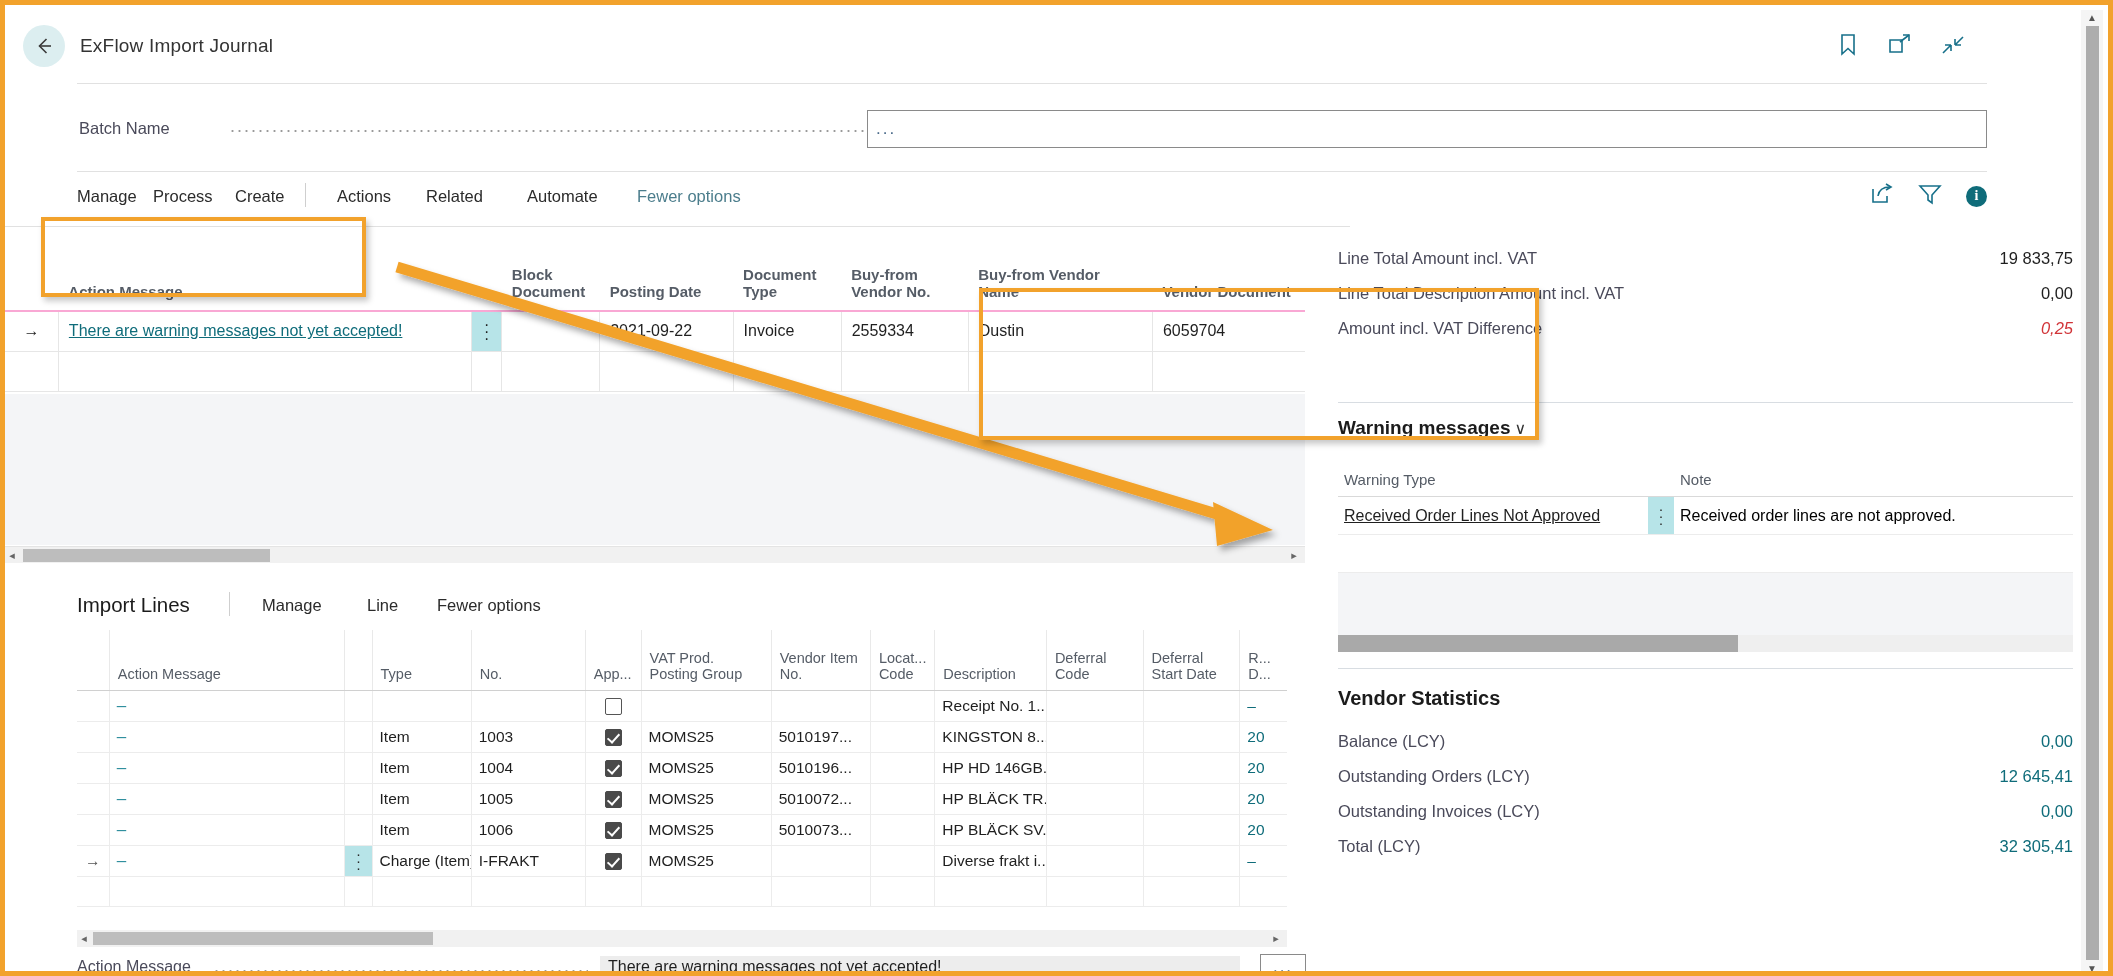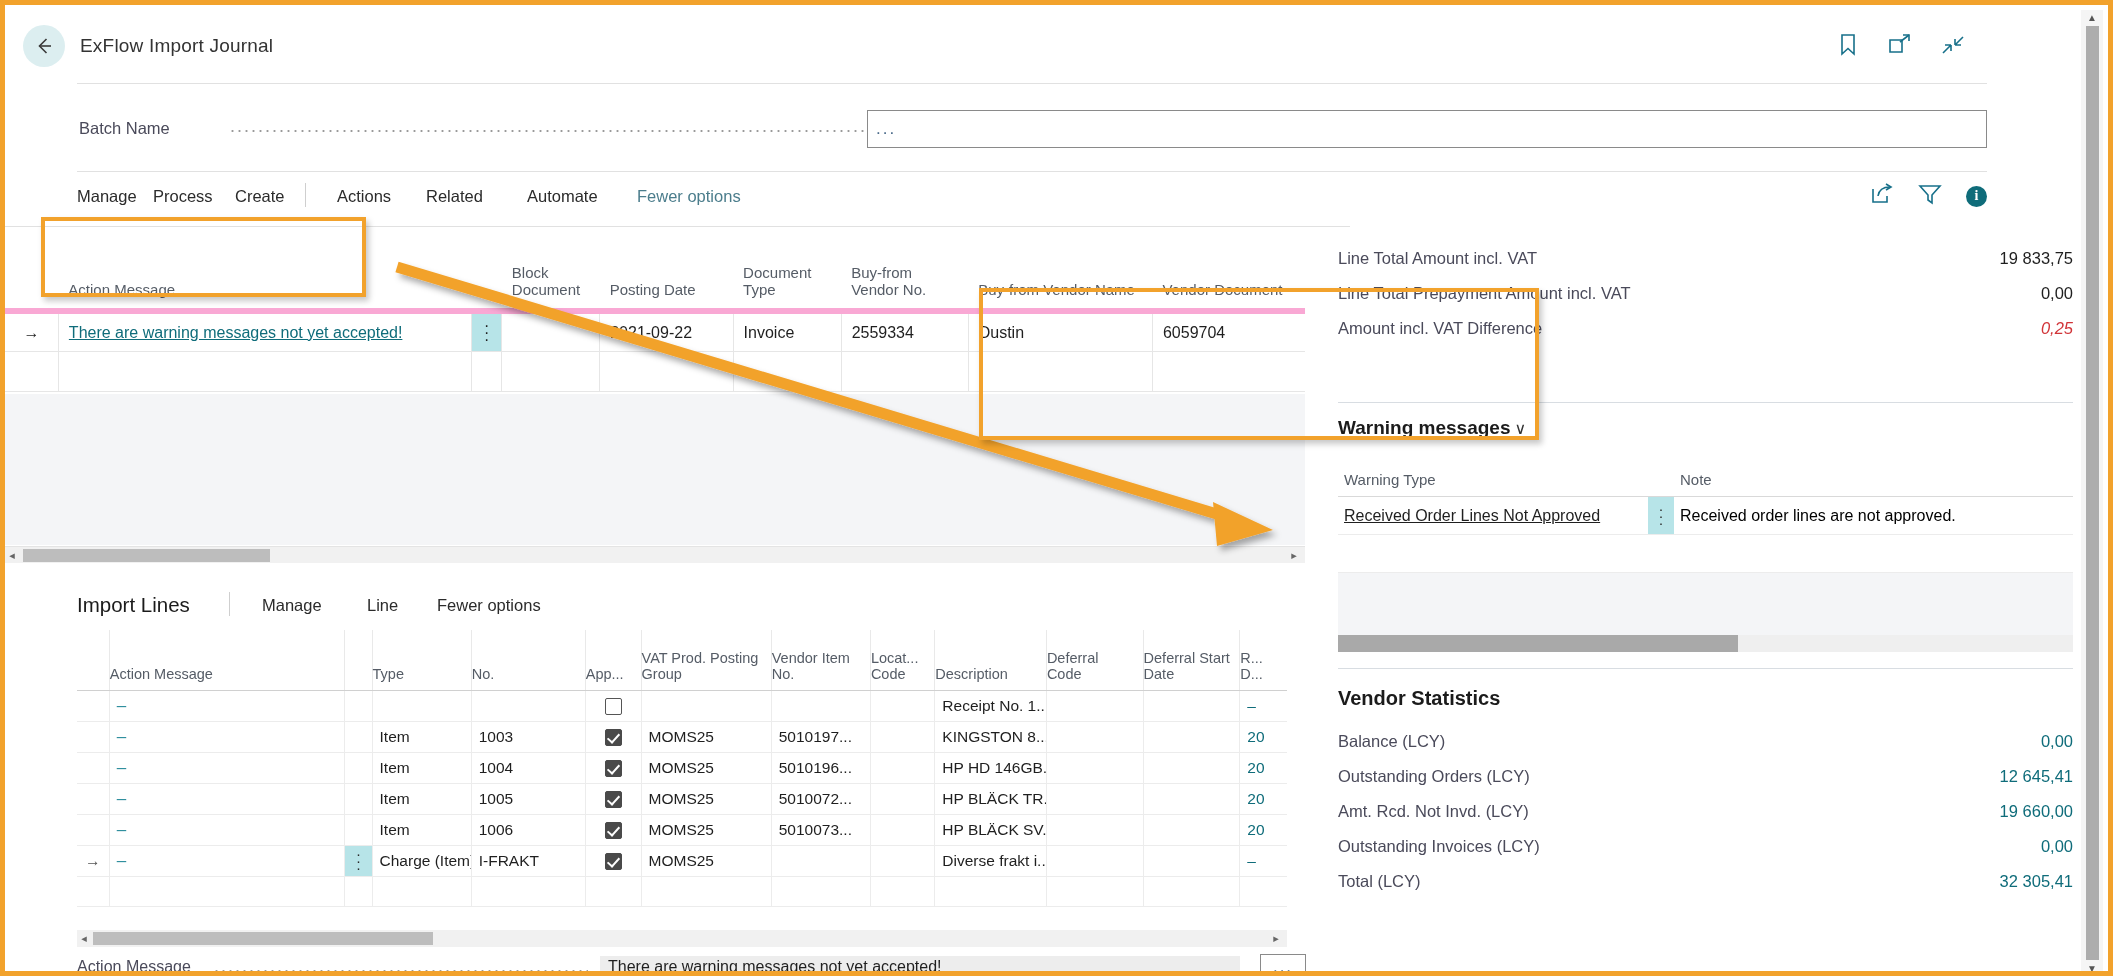--- a/index.html
+++ b/index.html
@@ -66,24 +66,24 @@
     display: flex; align-items: center; justify-content: center;
     font-family: "Liberation Serif", serif;
   }
   
   .grid-wrap {
     position: absolute; left: 0; top: 244px; width: 1300px; height: 305px;
     background: #fff;
   }
   table.jrn { border-collapse: collapse; width: 100%; table-layout: fixed; }
   table.jrn th {
-    font-weight: normal; font-size: 15px; color: #555c66;
+    font-weight: bold; font-size: 15px; color: #555c66;
     text-align: left; vertical-align: bottom;
     padding: 6px 10px 10px 10px; height: 62px;
-    border-bottom: 6px solid #f9a8d4;
+    border-bottom: 2px solid #f9a8d4;
   }
   table.jrn td {
     font-size: 16px; color: #1f1f1f; padding: 8px 10px; height: 40px;
     border-bottom: 1px solid #e6e6e6; border-left: 1px solid #e6e6e6;
     white-space: nowrap; overflow: hidden;
   }
   table.jrn td.noleft { border-left: none; }
   .rowind { width: 42px; text-align: center; color: #555; font-size: 17px; }
   .dots3 {
     background: #B7E4E8; width: 24px; text-align: center; color: #2a2a2a;
@@ -103,21 +103,21 @@
   .greyfill { position: absolute; left: 0; background: #F4F5F7; }
   
   .il-head { position: absolute; left: 72px; top: 583px; width: 1210px; height: 42px; }
   .il-title { position: absolute; left: 0; top: 5px; font-size: 20.5px; color: #1b1b1b; }
   .il-sep { position: absolute; left: 152px; top: 4px; width: 1px; height: 24px; background: #cfcfcf; }
   .il-act { position: absolute; top: 8px; font-size: 16.5px; color: #2b2b2b; cursor: pointer; }
   .il-wrap { position: absolute; left: 72px; top: 625px; width: 1210px; }
   table.ilt { border-collapse: collapse; width: 100%; table-layout: fixed; }
   table.ilt th {
     font-weight: normal; font-size: 14.5px; color: #555c66;
-    text-align: left; vertical-align: bottom; padding: 4px 7px 8px 0;
+    text-align: left; vertical-align: bottom; padding: 4px 7px 8px 8px;
     height: 60px; border-bottom: 1px solid #d0d0d0; border-left: 1px solid #e9e9e9;
   }
   table.ilt th.plain { border-left: none; }
   table.ilt td {
     font-size: 15.5px; color: #1f1f1f; padding: 5px 7px; height: 30px;
     border-bottom: 1px solid #ececec; border-left: 1px solid #ececec;
     white-space: nowrap; overflow: hidden;
   }
   table.ilt td.noleft { border-left: none; }
   .dash { color: #2b8c9c; font-size: 17px; }
@@ -501,21 +501,21 @@
     <div class="st-btn">...</div>
   </div>
 
   <div class="pane">
     <div id="totals">
         <div class="fact-row">
           <span class="lbl">Line Total Amount incl. VAT</span>
           <span class="val">19 833,75</span>
         </div>
         <div class="fact-row">
-          <span class="lbl">Line Total Prepayment Amount incl. VAT</span>
+          <span class="lbl">Line Total Description Amount incl. VAT</span>
           <span class="val">0,00</span>
         </div>
         <div class="fact-row">
           <span class="lbl">Amount incl. VAT Difference</span>
           <span class="val red">0,25</span>
         </div>
       </div>
 
     <div style="height:42px"></div>
 
@@ -568,24 +568,20 @@
     <div id="vstats">
         <div class="fact-row" style="height: 35px;">
           <span class="lbl">Balance (LCY)</span>
           <span class="val teal">0,00</span>
         </div>
         <div class="fact-row" style="height: 35px;">
           <span class="lbl">Outstanding Orders (LCY)</span>
           <span class="val teal">12 645,41</span>
         </div>
         <div class="fact-row" style="height: 35px;">
-          <span class="lbl">Amt. Rcd. Not Invd. (LCY)</span>
-          <span class="val teal">19 660,00</span>
-        </div>
-        <div class="fact-row" style="height: 35px;">
           <span class="lbl">Outstanding Invoices (LCY)</span>
           <span class="val teal">0,00</span>
         </div>
         <div class="fact-row" style="height: 35px;">
           <span class="lbl">Total (LCY)</span>
           <span class="val teal">32 305,41</span>
         </div>
       </div>
   </div>
 

